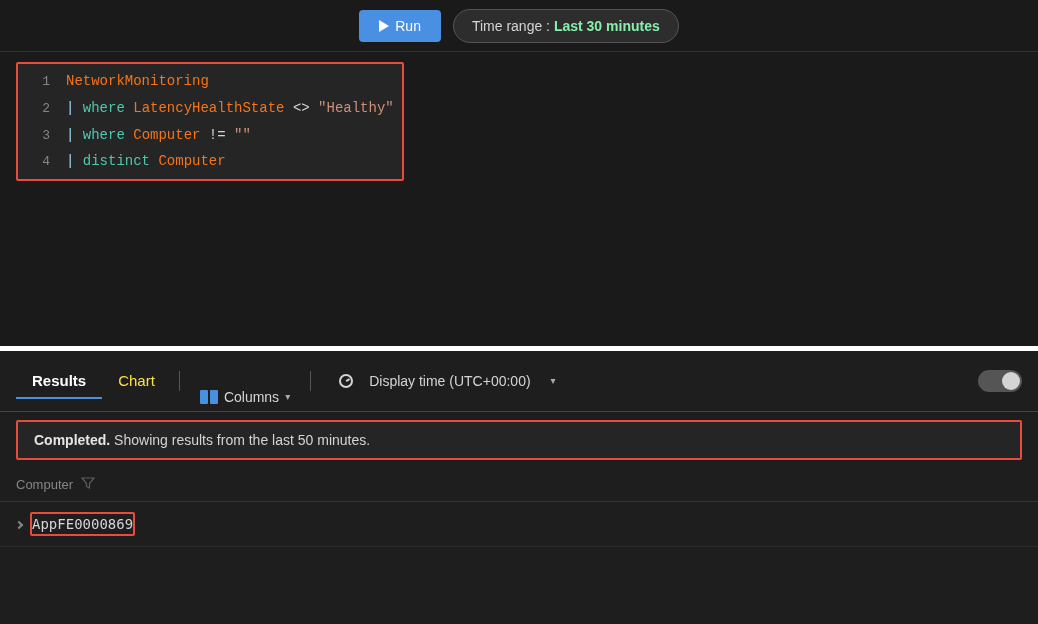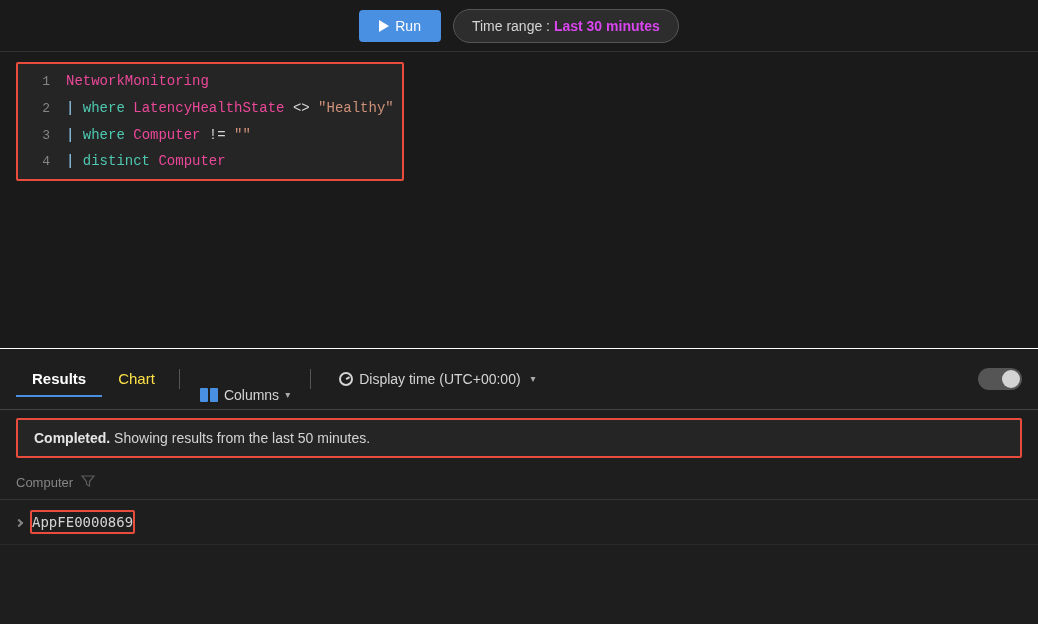--- a/index.html
+++ b/index.html
@@ -55,21 +55,21 @@
       color: #d4d4d4;
       border: 1px solid #555;
       border-radius: 20px;
       padding: 8px 18px;
       font-size: 14px;
       cursor: pointer;
       white-space: nowrap;
     }
 
     .time-range-btn strong {
-      color: #d946ef;
+      color: #86efac;
     }
 
     
     .editor-area {
       flex: 1;
       background: #1a1a1a;
       padding: 10px 0;
       font-family: 'Consolas', 'Courier New', monospace;
       font-size: 14px;
       min-height: 220px;
@@ -101,29 +101,29 @@
       user-select: none;
       font-size: 13px;
     }
 
     .code-text {
       font-family: 'Consolas', 'Courier New', monospace;
       font-size: 14px;
     }
 
     .kw-blue { color: #4ec9b0; }
-    .kw-cyan { color: #ec4899; }
+    .kw-cyan { color: #f97316; }
     .kw-string { color: #ce9178; }
     .kw-pipe { color: #9cdcfe; }
     .kw-op { color: #d4d4d4; }
 
     
     .results-area {
       background: #1e1e1e;
-      border-top: 1px solid #ffffff;
+      border-top: 5px solid #ffffff;
       flex: 1;
       display: flex;
       flex-direction: column;
       min-height: 260px;
       justify-content: center;
     }
 
     .results-tabs {
       display: flex;
       align-items: center;
@@ -186,21 +186,21 @@
     .col-rect {
       width: 8px;
       height: 14px;
       background: #4a90e2;
       border-radius: 1px;
     }
 
     .display-time-btn {
       display: flex;
       align-items: center;
-      gap: 6px;
+      gap: 16px;
       padding: 6px 12px;
       background: transparent;
       border: none;
       color: #d4d4d4;
       cursor: pointer;
       font-size: 14px;
       margin-left: 8px;
     }
 
     .clock-icon {

